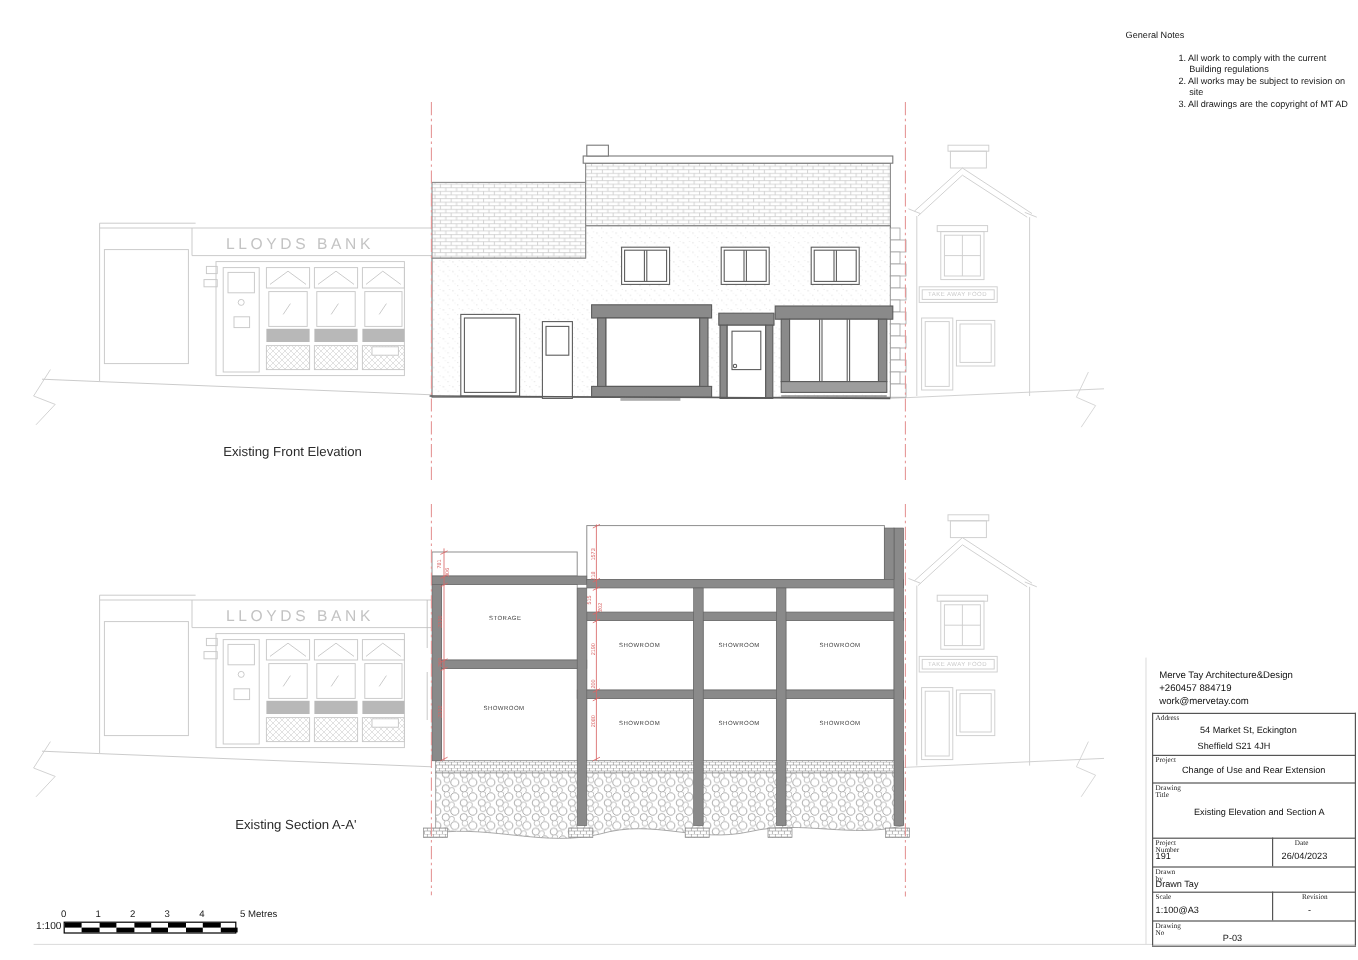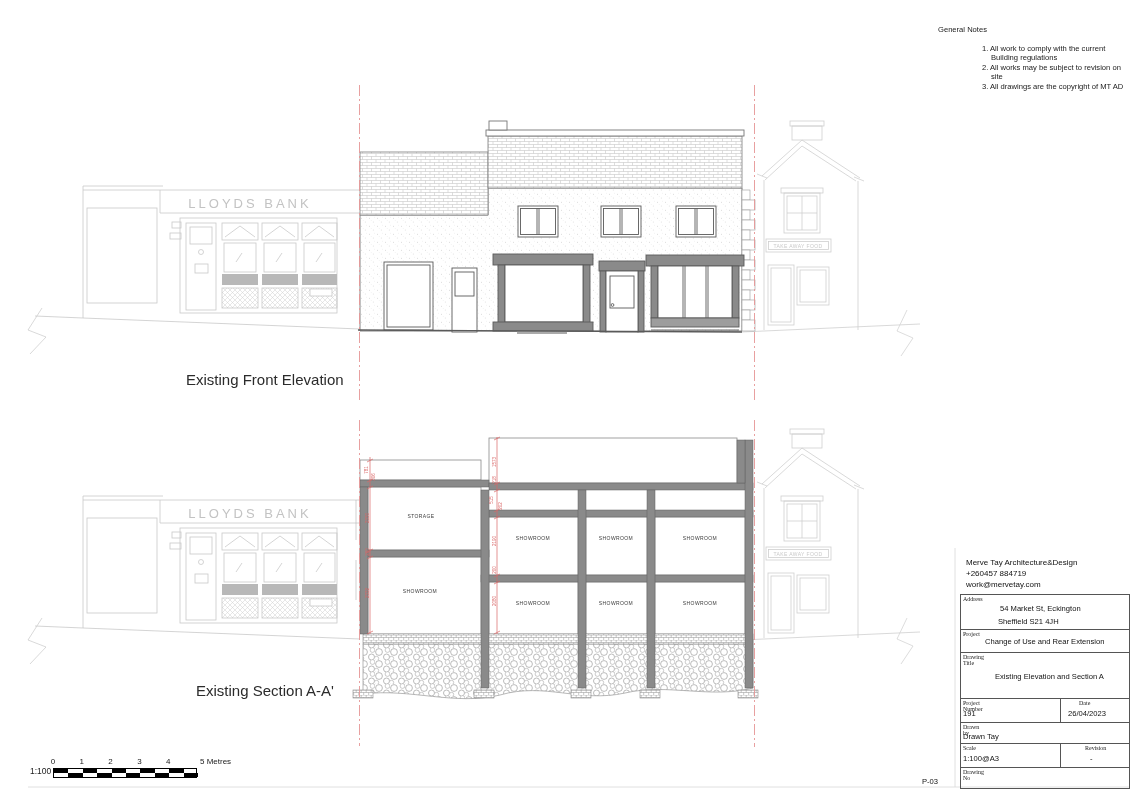--- a/index.html
+++ b/index.html
@@ -3,21 +3,21 @@
 <meta charset="utf-8">
 <style>
   html,body{margin:0;padding:0;background:#fff;}
   #sheet{position:relative;width:1132px;height:800px;background:#fff;overflow:hidden;
          font-family:"Liberation Sans","DejaVu Sans",sans-serif;color:#1a1a1a;}
   .abs{position:absolute;}
   .ctx-sign{position:absolute;color:#c3c3c3;letter-spacing:3px;font-size:13px;white-space:nowrap;
             transform:translate(-50%,-50%);}
   .ctx-sign-small{position:absolute;color:#c9c9c9;font-size:5px;letter-spacing:.4px;white-space:nowrap;
             transform:translate(-50%,-50%);}
-  .draw-label{position:absolute;font-size:15px;color:#2b2b2b;white-space:nowrap;text-align:center;}
+  .draw-label{position:absolute;font-size:11px;color:#2b2b2b;white-space:nowrap;text-align:center;}
   .room{position:absolute;font-size:5px;letter-spacing:.4px;color:#3c3c3c;white-space:nowrap;
         transform:translate(-50%,-50%);}
   .dim{position:absolute;font-size:4.6px;color:#d96666;white-space:nowrap;
        transform:translate(-50%,-50%) rotate(-90deg);}
   .notes{position:absolute;left:938px;top:25px;width:192px;font-size:7.6px;line-height:9.5px;}
   .notes .nt{margin-bottom:9px;}
   .notes .ni{padding-left:9px;text-indent:-9px;margin-left:44px;}
   .tb{position:absolute;font-size:7.6px;}
   .tb-label{font-family:"Liberation Serif","DejaVu Serif",serif;font-size:6px;color:#222;position:absolute;}
   .tb-val{position:absolute;font-size:7.6px;color:#111;white-space:nowrap;}
@@ -369,16 +369,16 @@
 
     <div class="tb-label" style="left:963px;top:724px">Drawn by</div>
     <div class="tb-val" style="left:963px;top:732px">Drawn Tay</div>
 
     <div class="tb-label" style="left:963px;top:745px">Scale</div>
     <div class="tb-val" style="left:963px;top:754px">1:100@A3</div>
     <div class="tb-label" style="left:1085px;top:745px">Revision</div>
     <div class="tb-val" style="left:1090px;top:754px">-</div>
 
     <div class="tb-label" style="left:963px;top:769px">Drawing No</div>
-    <div class="tb-val" style="left:922px;top:777px">P-03</div>
+    <div class="tb-val" style="left:1019px;top:777px">P-03</div>
   </div>
 
 </div>
 
 </body></html>

